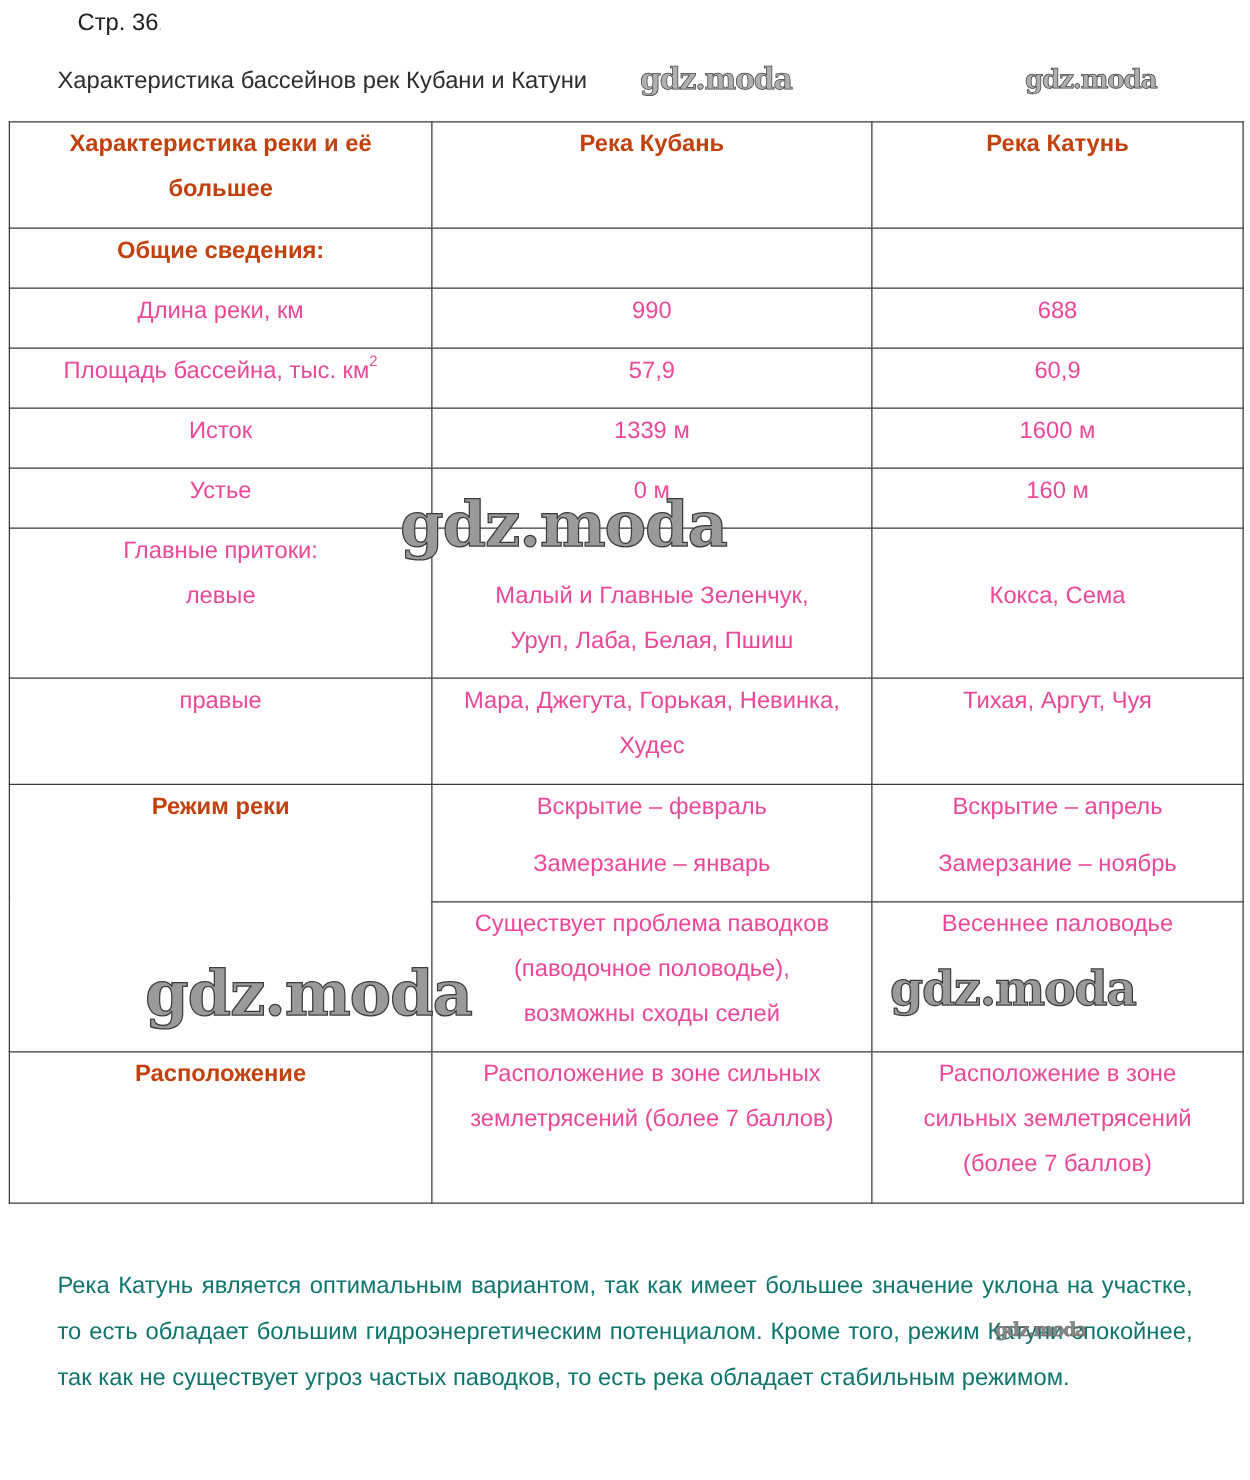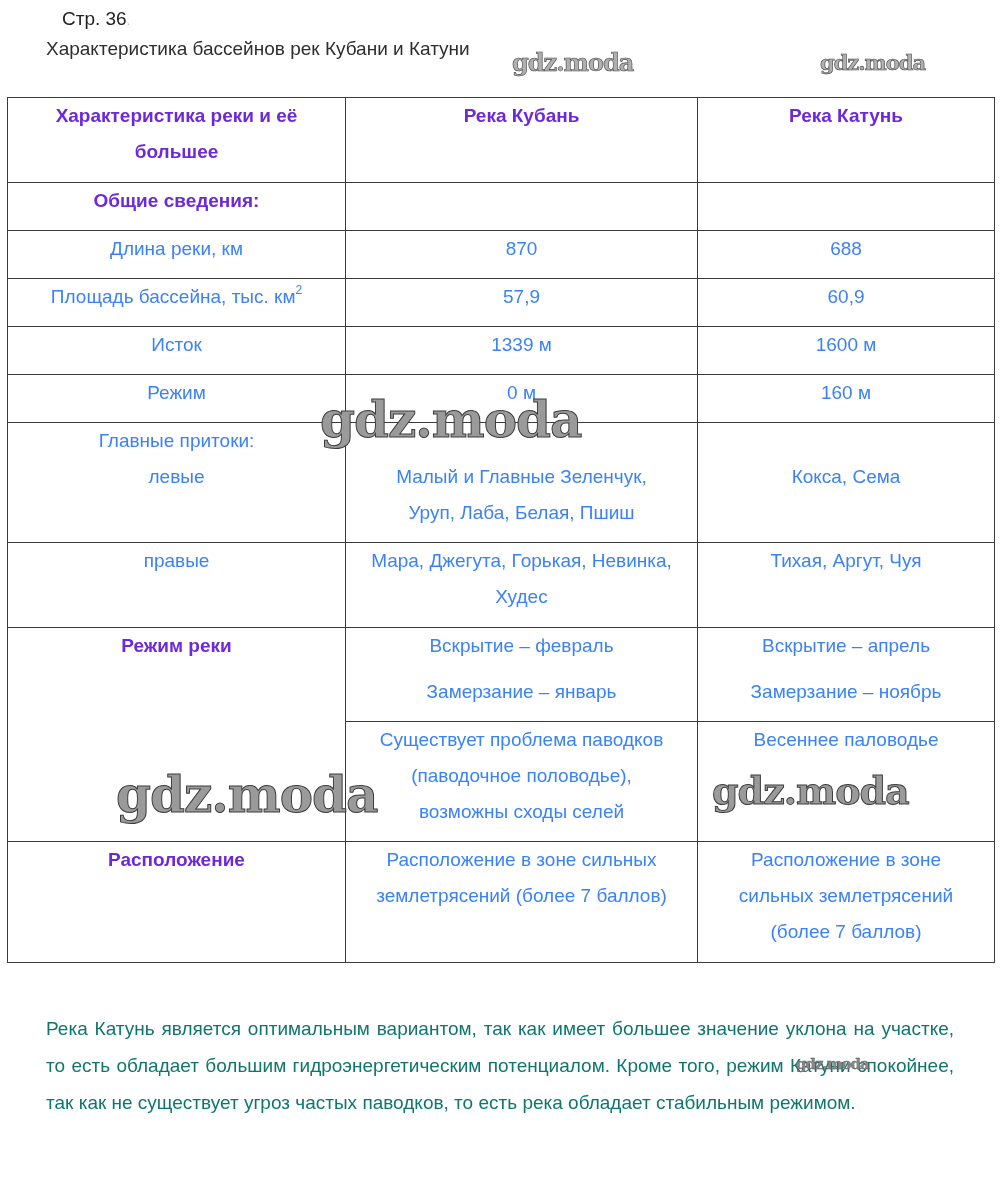--- a/index.html
+++ b/index.html
@@ -5,31 +5,31 @@
   html, body { margin: 0; padding: 0; }
   body {
     width: 1000px; height: 1184px; background: #ffffff; position: relative; overflow: hidden;
     font-family: "Liberation Sans", sans-serif; color: #2a2a2a;
   }
   .page-label {
     position: absolute; left: 46px; top: 8px; font-size: 19px; color: #222; margin-left: 16px;
   }
   .page-label .dot { color: #bbb; font-size: 12px; }
   .caption {
-    position: absolute; left: 46px; top: 38px; font-size: 19px; color: #2e2e2e; white-space: nowrap;
+    position: absolute; left: 46px; top: 54px; font-size: 19px; color: #2e2e2e; white-space: nowrap;
   }
   table.main {
     position: absolute; left: 7px; top: 97px; width: 987px;
     border-collapse: collapse; table-layout: fixed;
   }
   table.main td {
     border: 1.5px solid #3a3a3a; vertical-align: top; text-align: center;
-    font-size: 19px; line-height: 36px; padding: 0 8px; color: #3b82f6;
+    font-size: 19px; line-height: 36px; padding: 0 8px; color: #ec4899;
   }
-  table.main td.b { font-weight: bold; color: #6d28d9; }
+  table.main td.b { font-weight: bold; color: #c2410c; }
   col.c1 { width: 338px; } col.c2 { width: 352px; } col.c3 { width: 297px; }
   .r-head td { height: 84px; padding-top: 0; }
   .r-head td { line-height: 36px; }
   .r-std td { height: 47px; margin-top: 17px; }
   .r-trib td { height: 119px; margin-top: 25px; }
   .r-right td { height: 84px; margin-top: 40px; }
   .r-regime1 td { height: 93px; }
   .r-regime2 td { height: 119px; }
   .r-seis td { height: 120px; }
   .gap { display: block; height: 10px; }
@@ -70,35 +70,35 @@
     <td class="b">Река Кубань</td>
     <td class="b">Река Катунь</td>
   </tr>
   <tr class="r-std">
     <td class="b">Общие сведения:</td>
     <td></td>
     <td></td>
   </tr>
   <tr class="r-std">
     <td>Длина реки, км</td>
-    <td>870</td>
+    <td>990</td>
     <td>688</td>
   </tr>
   <tr class="r-std">
     <td><span>Площадь бассейна, тыс. км</span><sup>2</sup></td>
     <td>57,9</td>
     <td>60,9</td>
   </tr>
   <tr class="r-std">
     <td>Исток</td>
     <td>1339 м</td>
     <td>1600 м</td>
   </tr>
   <tr class="r-std">
-    <td>Режим</td>
+    <td>Устье</td>
     <td>0 м</td>
     <td>160 м</td>
   </tr>
   <tr class="r-trib">
     <td>
       <div>Главные притоки:</div>
       <div>левые</div>
     </td>
     <td>
       <div style="height:36px"></div>

